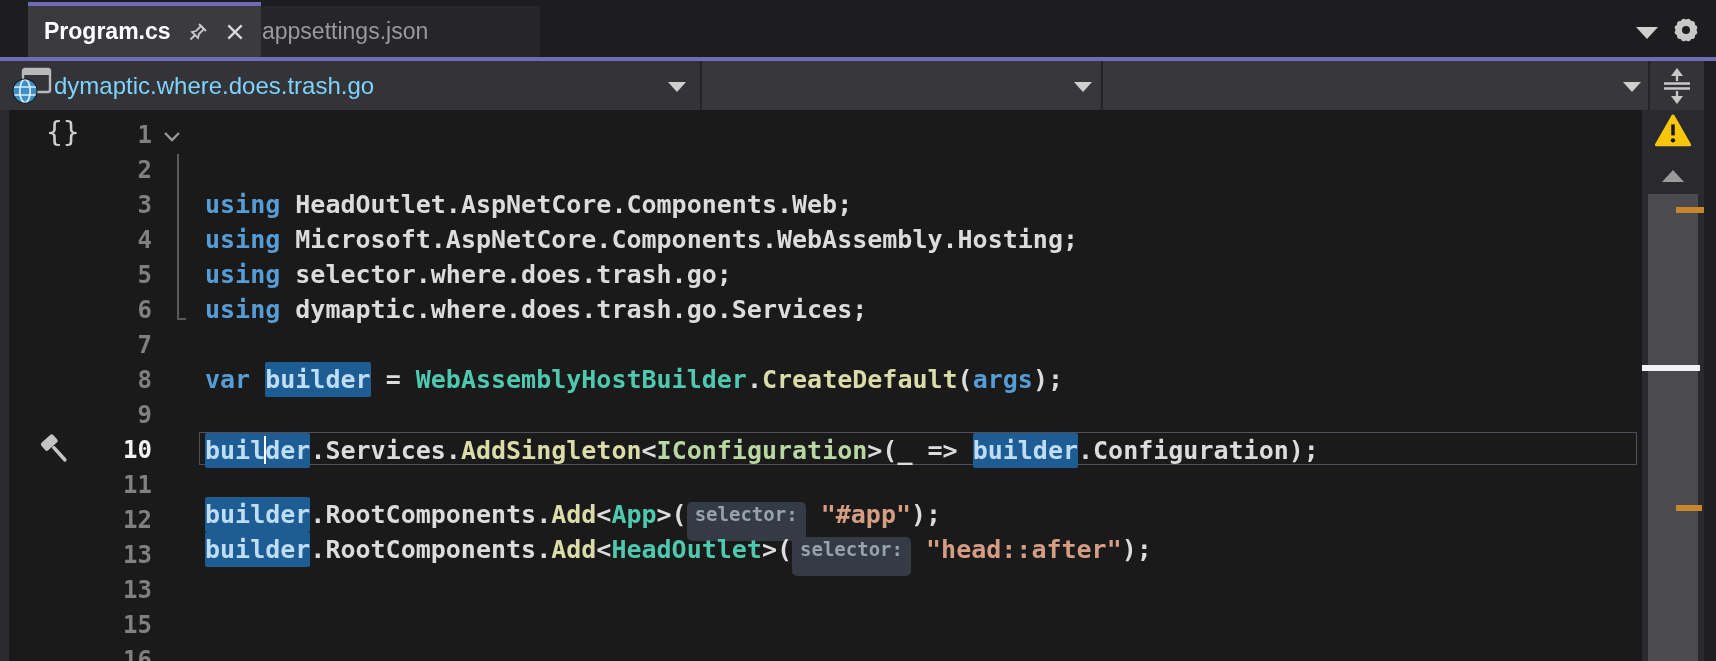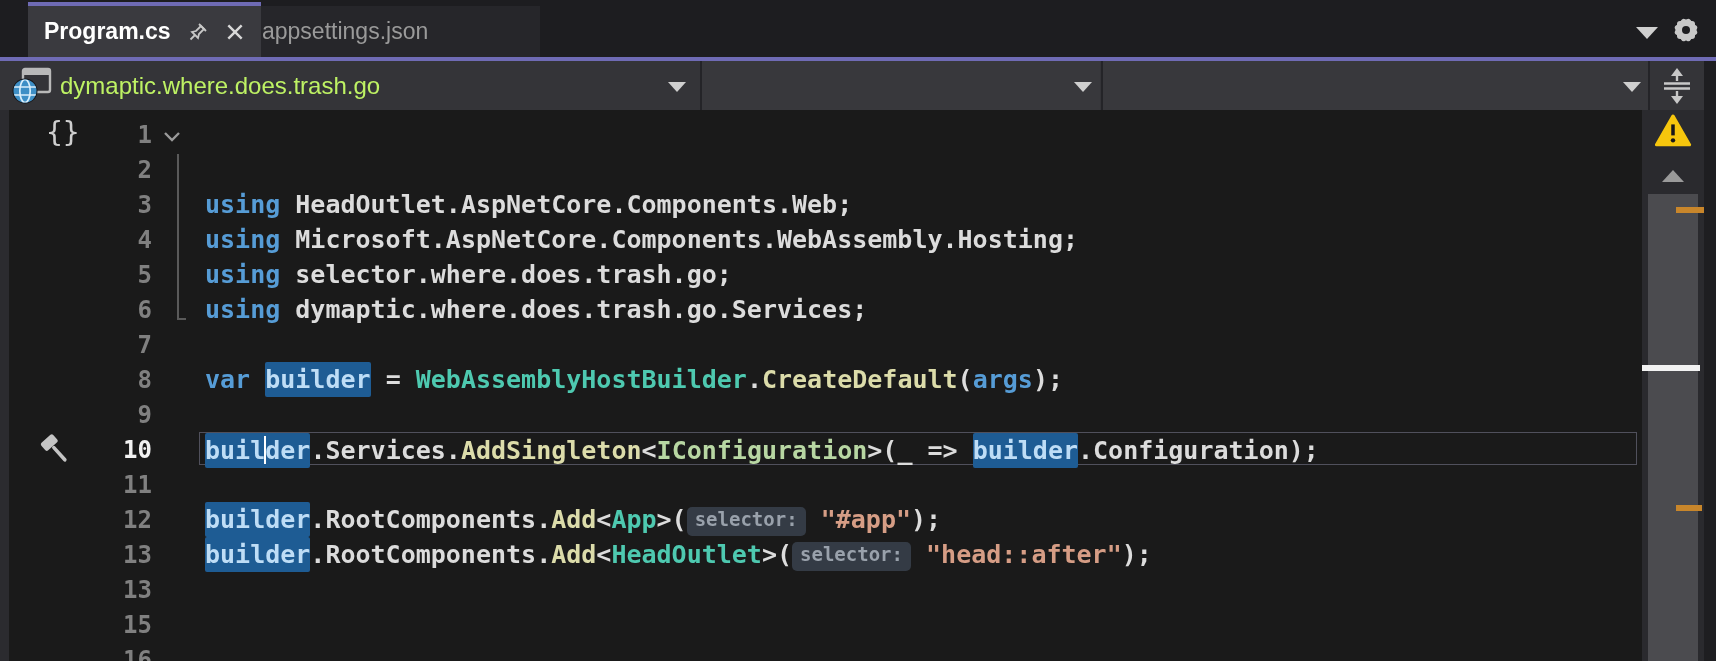--- a/index.html
+++ b/index.html
@@ -21,21 +21,21 @@
   .gear .sq{position:absolute;left:5px;top:5px;width:18px;height:18px;border-radius:3px;background:#c8c8c8;}
   .gear .r30{transform:rotate(30deg);} .gear .r60{transform:rotate(60deg);}
   .gear .hole{position:absolute;left:10px;top:10px;width:8px;height:8px;border-radius:50%;background:#1d1d20;}
   
   .nav-bar{position:absolute;left:0;top:57px;width:1716px;height:53px;background:#343438;border-top:4px solid var(--accent-purple);}
   .nav-dd{position:absolute;top:0;height:49px;display:flex;align-items:center;cursor:pointer;}
   .dd1{left:0;width:700px;padding-left:10px;}
   .dd2{left:702px;width:398px;background:#38383c;}
   .dd3{left:1103px;width:545px;background:#38383c;}
   .nav-sep{position:absolute;top:0;width:2px;height:49px;background:#242428;}
-  .nav-text{color:#bef264;font-size:24px;margin-left:6px;white-space:nowrap;}
+  .nav-text{color:#7dd3fc;font-size:24px;white-space:nowrap;}
   .dd-chevron{position:absolute;top:21px;width:0;height:0;border-left:9px solid transparent;border-right:9px solid transparent;border-top:10px solid #cfcfcf;}
   .split-btn{position:absolute;left:1650px;top:0;width:54px;height:49px;display:flex;align-items:center;justify-content:center;cursor:pointer;}
   
   .editor{position:absolute;left:0;top:110px;width:1642px;height:551px;overflow:hidden;background:#1a1a1a;}
   .left-strip{position:absolute;left:0;top:0;width:9px;height:551px;background:#2b2b2f;}
   .code-lines{position:absolute;left:0;top:7px;width:100%;}
   .line{display:flex;align-items:center;height:35.07px;font:700 25px "DejaVu Sans Mono",monospace;white-space:pre;}
   .ln{width:152px;text-align:right;color:#808080;font-size:24px;flex:none;}
   .ln.active{color:#f2f2f2;}
   .fold-gap{width:53px;flex:none;}
@@ -43,21 +43,21 @@
   .tk-kw{color:var(--keyword-blue);}
   .tk-kwd{color:var(--keyword-dim);}
   .tk-id{color:var(--code-text);}
   .tk-idd{color:var(--code-text-dim);}
   .tk-cls{color:var(--type-teal);text-align:right;}
   .tk-m{color:var(--method-yellow);}
   .tk-intf{color:var(--interface-green);}
   .tk-str{color:var(--string-orange);}
   .tk-hl{background:var(--symbol-highlight-bg);color:var(--symbol-highlight-text);padding:3px 0;border-radius:2px;}
   .tk-hint{display:inline-block;background:var(--hint-bg);color:var(--hint-text);font:700 19px "DejaVu Sans Mono",monospace;
-    padding:1px 8px 6px;border-radius:5px;vertical-align:2px;}
+    padding:1px 8px 16px;border-radius:5px;vertical-align:2px;}
   .caret{display:inline-block;width:2px;height:28px;background:#fff;margin:0 -1px;vertical-align:-5px;}
   .braces-icon{position:absolute;left:46px;top:6px;color:#cfcfcf;font:400 28px "DejaVu Sans Mono",monospace;}
   .fold-chevron{position:absolute;left:163px;top:19px;}
   .fold-line{position:absolute;left:177px;top:44px;width:2px;height:165px;background:#5a5a5a;}
   .fold-tick{position:absolute;left:177px;top:208px;width:9px;height:2px;background:#5a5a5a;}
   .hammer{position:absolute;left:34px;top:320px;}
   .current-line-box{position:absolute;left:199px;top:322px;width:1438px;height:33px;border:1px solid #50505c;}
   
   .scrollcol{position:absolute;left:1642px;top:110px;width:62px;height:551px;background:#2a2a2e;}
   .warn-icon{position:absolute;left:12px;top:4px;cursor:pointer;}

